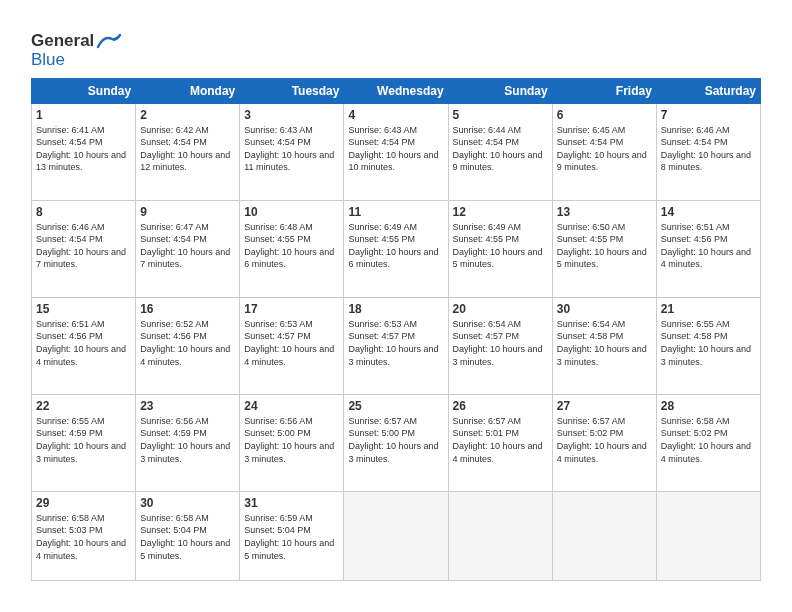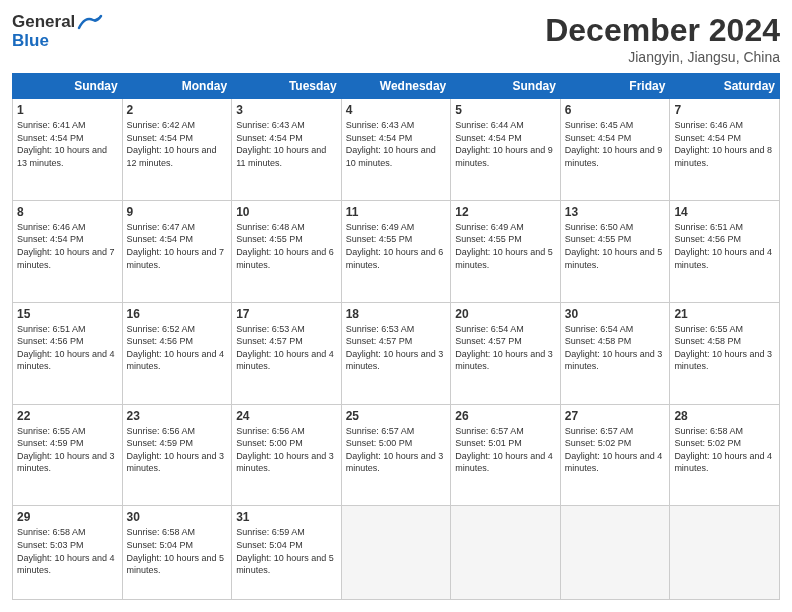--- a/index.html
+++ b/index.html
@@ -6,21 +6,21 @@
     body {
       font-family: Arial, sans-serif;
       background: #fff;
       width: 792px;
       height: 612px;
       overflow: hidden;
     }
     .page {
       width: 792px;
       height: 612px;
-      padding: 12px;
+      padding: 31px;
       display: flex;
       flex-direction: column;
     }
     .header {
       display: flex;
       justify-content: space-between;
       align-items: flex-start;
       margin-bottom: 8px;
     }
     .logo {
@@ -91,26 +91,22 @@
     <div class="logo">
 
       <div style="display:flex;flex-direction:column;line-height:1.1;">
         <div style="display:flex;align-items:center;">
           <span style="font-size:17px;font-weight:bold;color:#333;">General</span>
           <svg width="26" height="20" viewBox="0 0 26 20" style="margin-left:2px;">
             <path d="M2 16 Q8 4 16 8 Q20 10 24 4" stroke="#1a6bbf" stroke-width="2.5" fill="none" stroke-linecap="round"></path>
             <path d="M16 8 Q20 6 24 4 Q22 8 18 10Z" fill="#1a6bbf"></path>
           </svg>
         </div>
-        <span style="font-size:17px;font-weight:bold;color:#1a6bbf;">Blue</span>
+        <span style="font-size:17px;font-weight:normal;color:#1a6bbf;">Blue</span>
       </div>
-    </div>
-    <div class="title-block">
-      <div class="month-title">December 2024</div>
-      <div class="location">Jiangyin, Jiangsu, China</div>
     </div>
   </div>
 
   <table class="calendar" id="cal-table">
     <thead>
       <tr id="cal-header">
           <th>Sunday</th>
           <th>Monday</th>
           <th>Tuesday</th>
           <th>Wednesday</th>

